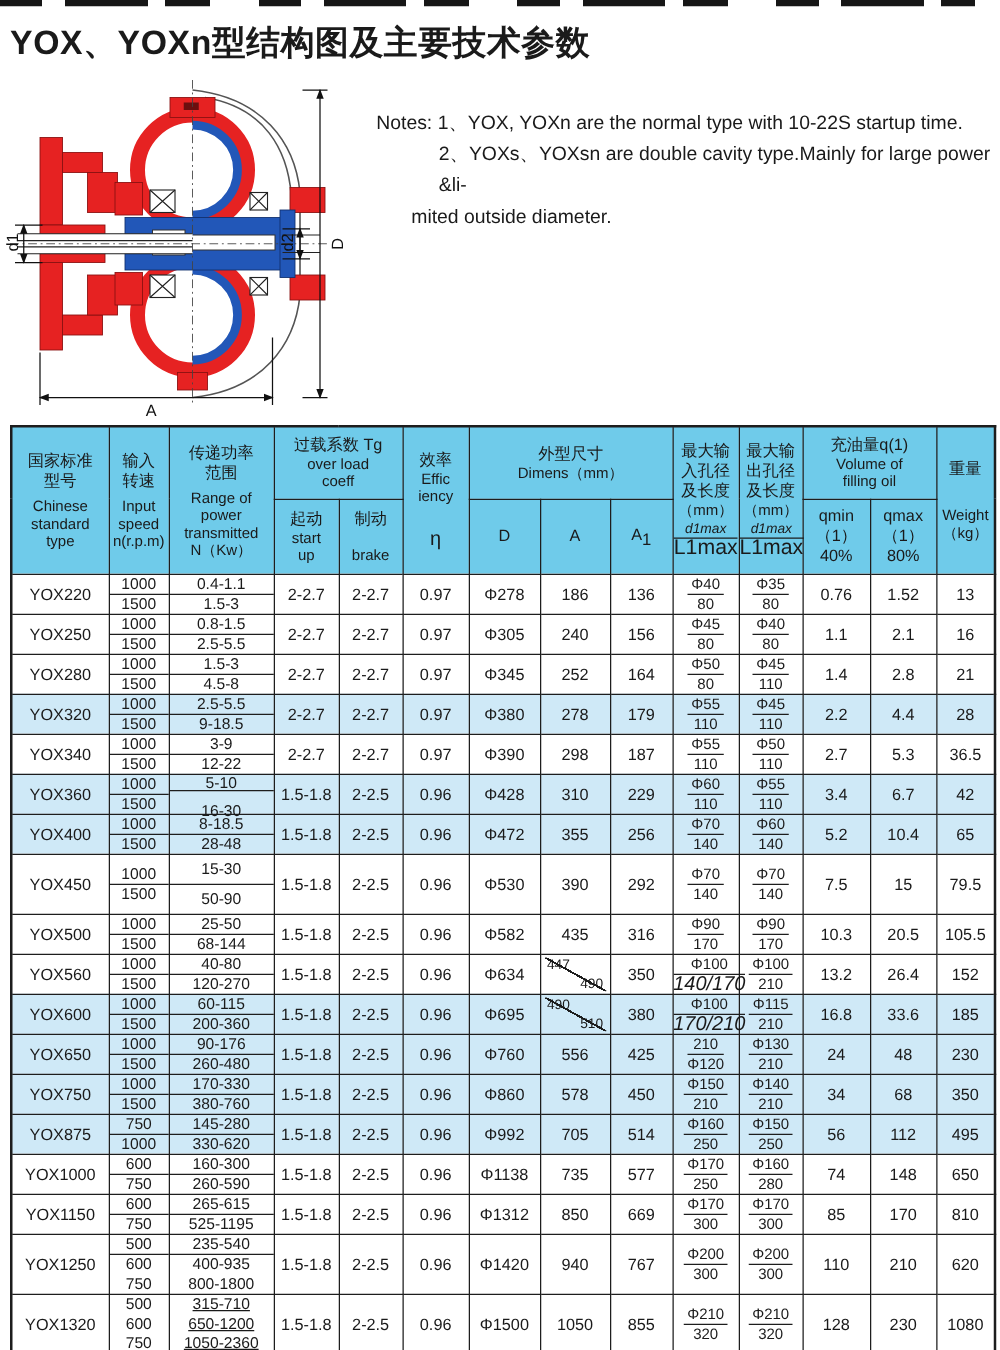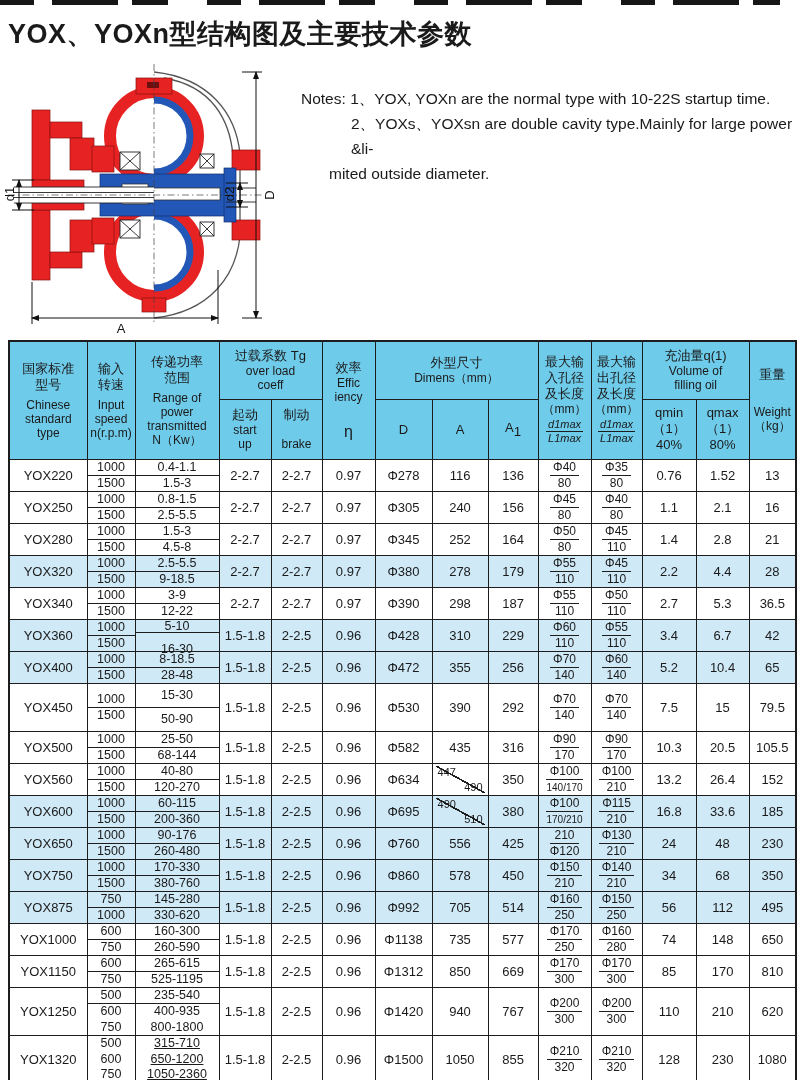--- a/index.html
+++ b/index.html
@@ -44,31 +44,31 @@
   .ptable th,.ptable td{border:1px solid var(--line);text-align:center;vertical-align:middle;padding:0;font-weight:normal;}
   .ptable thead th{background:var(--hbg);}
   .hr1{height:58px;} .hr2{height:60px;}
   .cl{font-size:13px;line-height:16px;}
   .el{font-size:12px;line-height:14px;}
   .gap{margin-top:5px;}
   .etasym{font-size:16px;margin-top:20px;line-height:16px;}
   .subletter{font-size:13px;}
   .hfrac{display:inline-block;margin-top:2px;}
   .hfr-t{display:block;border-bottom:1px solid var(--line);font-style:italic;font-size:11px;line-height:13px;padding:0 2px;}
-  .hfr-b{display:block;font-style:italic;font-size:11px;line-height:13px;}
+  .hfr-b{display:block;font-size:17px;line-height:13px;}
   .ptable tbody td{font-size:13px;background:#fff;}
   .ptable tbody tr.alt td{background:var(--abg);}
   td.model{font-size:13px;}
   .stack{display:flex;flex-direction:column;}
   .sub{flex:1;display:flex;align-items:center;justify-content:center;font-size:12.5px;line-height:1;}
   .sub.dv{border-bottom:1px solid var(--line);}
   .frac{display:inline-block;vertical-align:middle;font-size:12px;line-height:13px;}
   .fr-t{display:block;border-bottom:1px solid var(--line);padding:0 3px 1px;}
   .fr-b{display:block;padding-top:1px;}
-  .it{font-size:10px;}
+  .it{font-style:italic;font-size:16px;}
   .diag{position:relative;width:100%;}
   .diag .tl{position:absolute;top:2px;left:5px;font-size:11px;}
   .diag .br{position:absolute;bottom:2px;right:5px;font-size:11px;}
   .diag .dline{position:absolute;left:3px;right:3px;top:2px;bottom:2px;
     background:linear-gradient(to top right,transparent calc(50% - .8px),var(--line) calc(50% - .8px),var(--line) calc(50% + .8px),transparent calc(50% + .8px));}
 </style>
 </head>
 <body>
 
 <div class="topmarks"></div>
@@ -302,21 +302,21 @@
         <td>
           <div class="stack" style="height: 31px;">
             <div class="sub dv">0.4-1.1</div>
             <div class="sub">1.5-3</div>
           </div>
         </td>
         <td>2-2.7</td>
         <td>2-2.7</td>
         <td>0.97</td>
         <td>Φ278</td>
-        <td>116</td>
+        <td>186</td>
         <td>136</td>
         <td><span class="frac"><span class="fr-t">Φ40</span><span class="fr-b">80</span></span></td>
         <td><span class="frac"><span class="fr-t">Φ35</span><span class="fr-b">80</span></span></td>
         <td>0.76</td>
         <td>1.52</td>
         <td>13</td>
       </tr>
       <tr style="height: 32px;">
         <td class="model">YOX250</td>
         <td>

